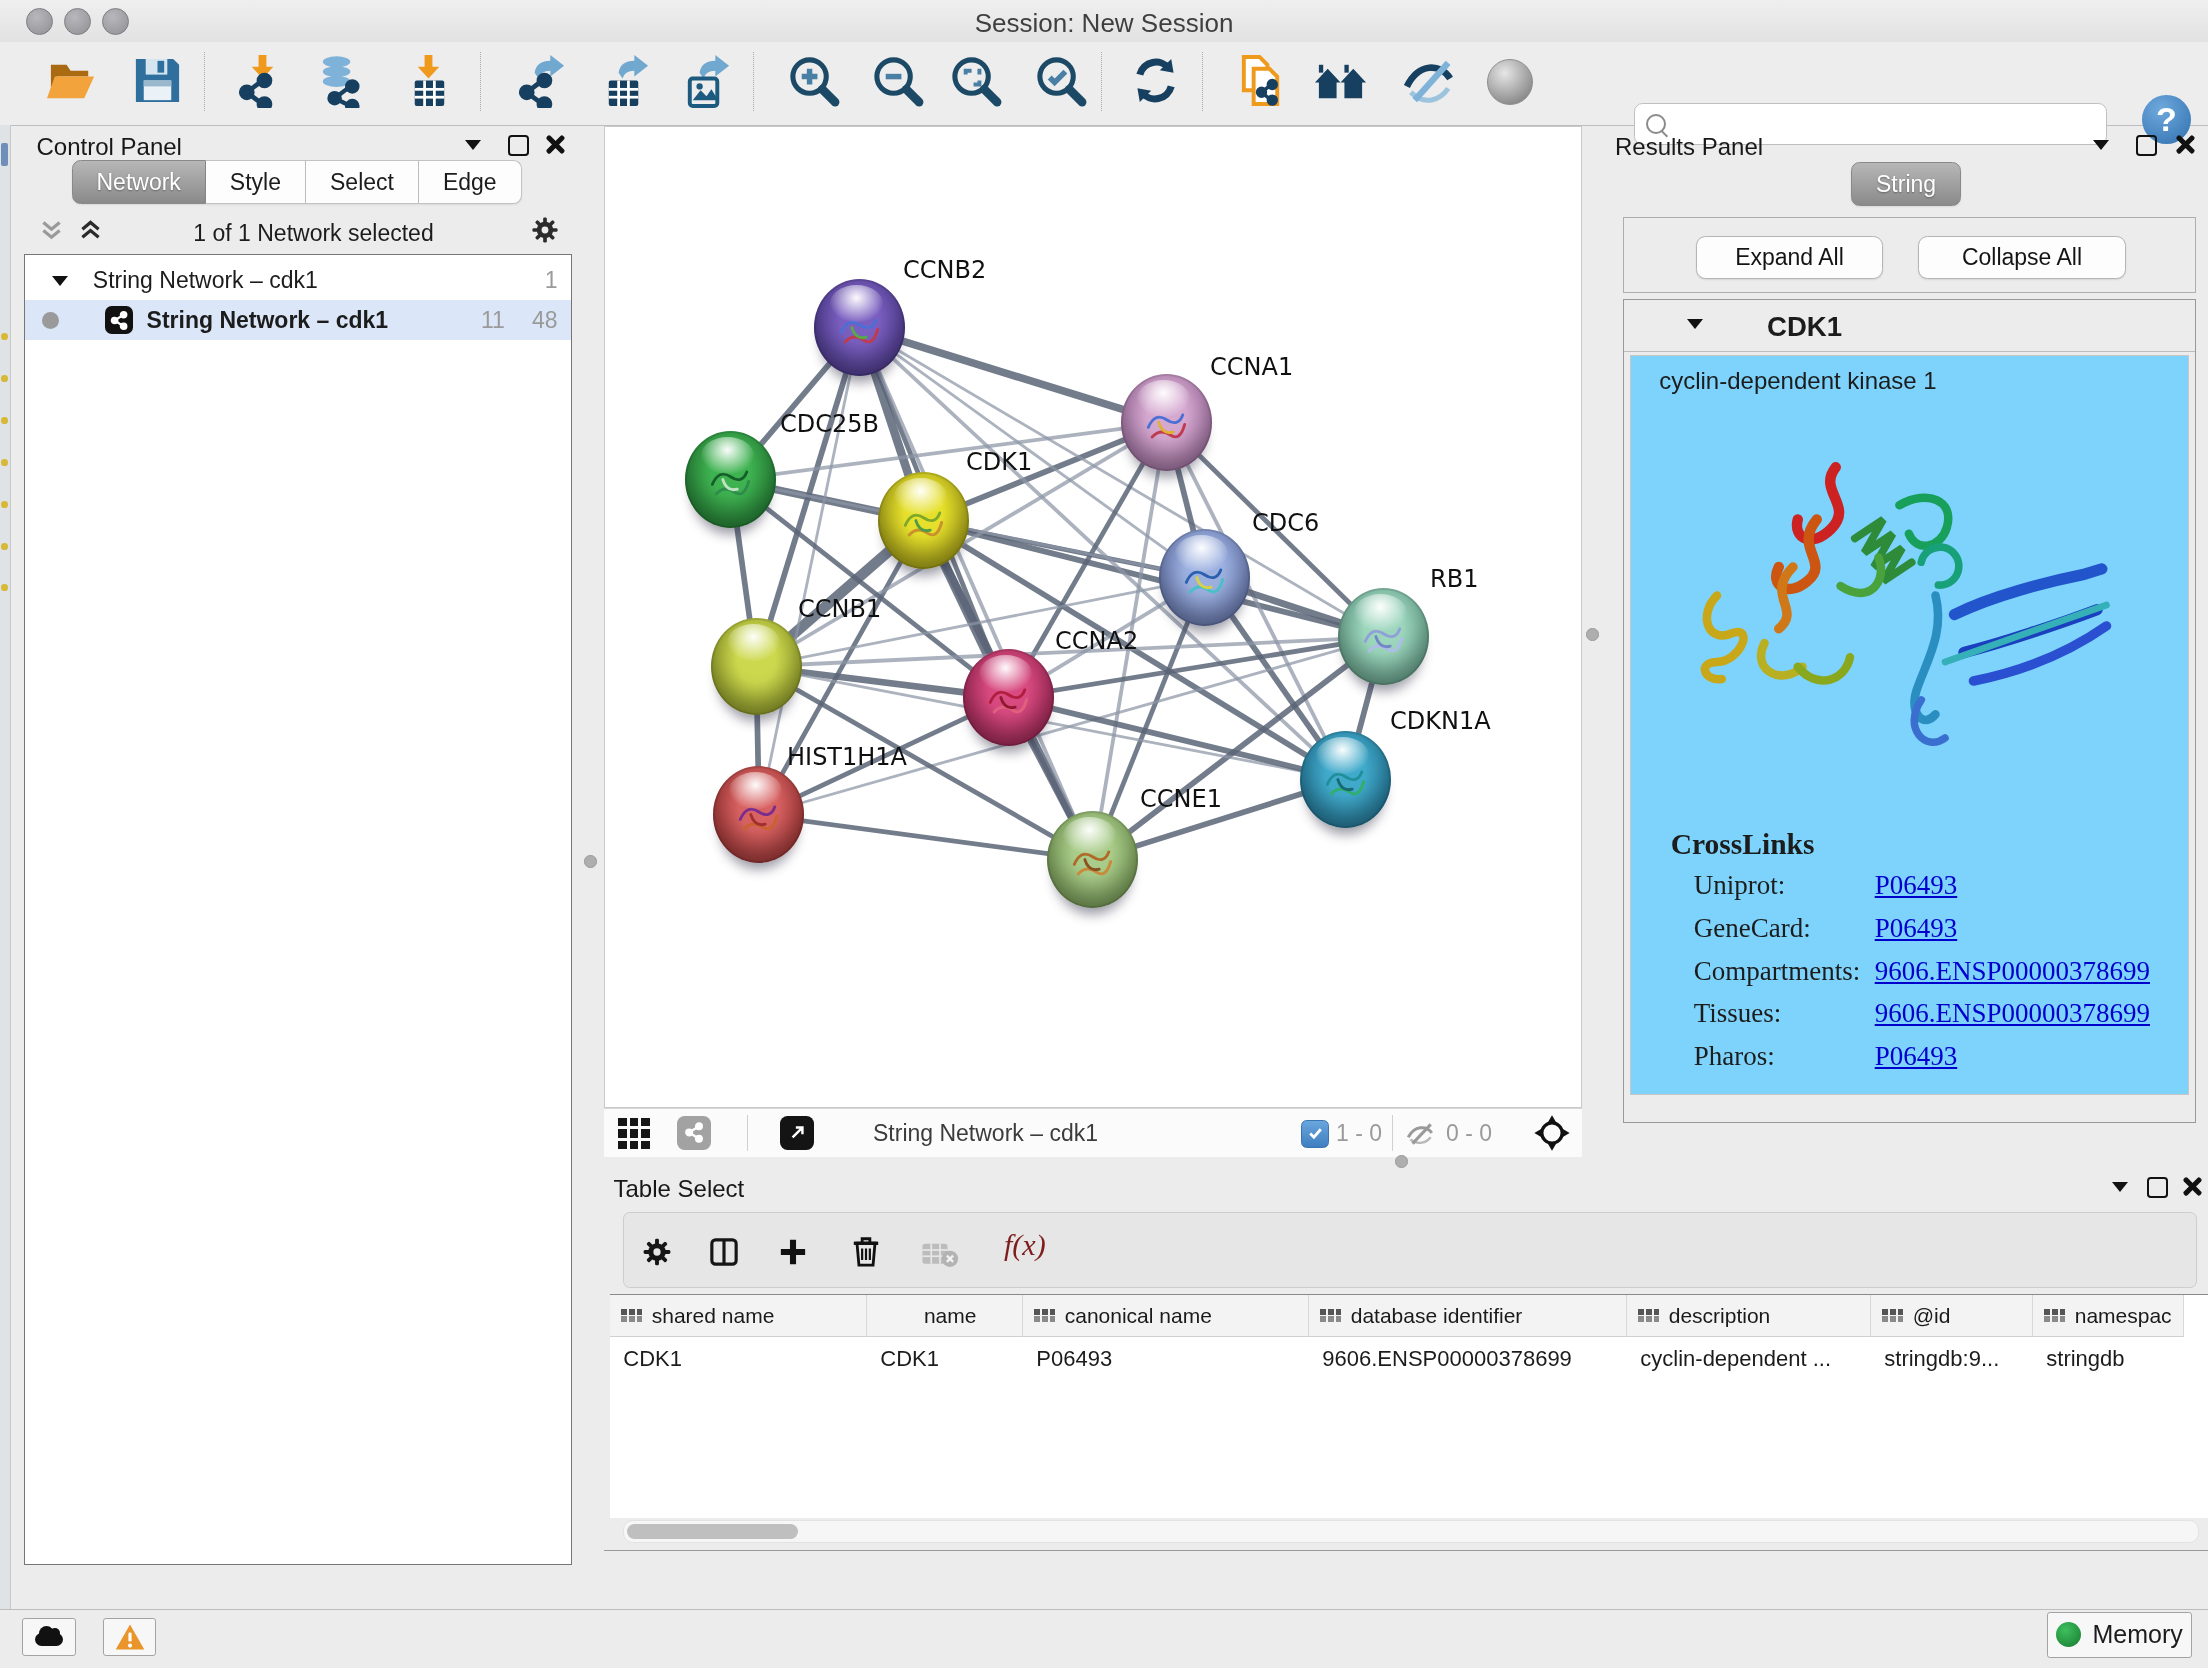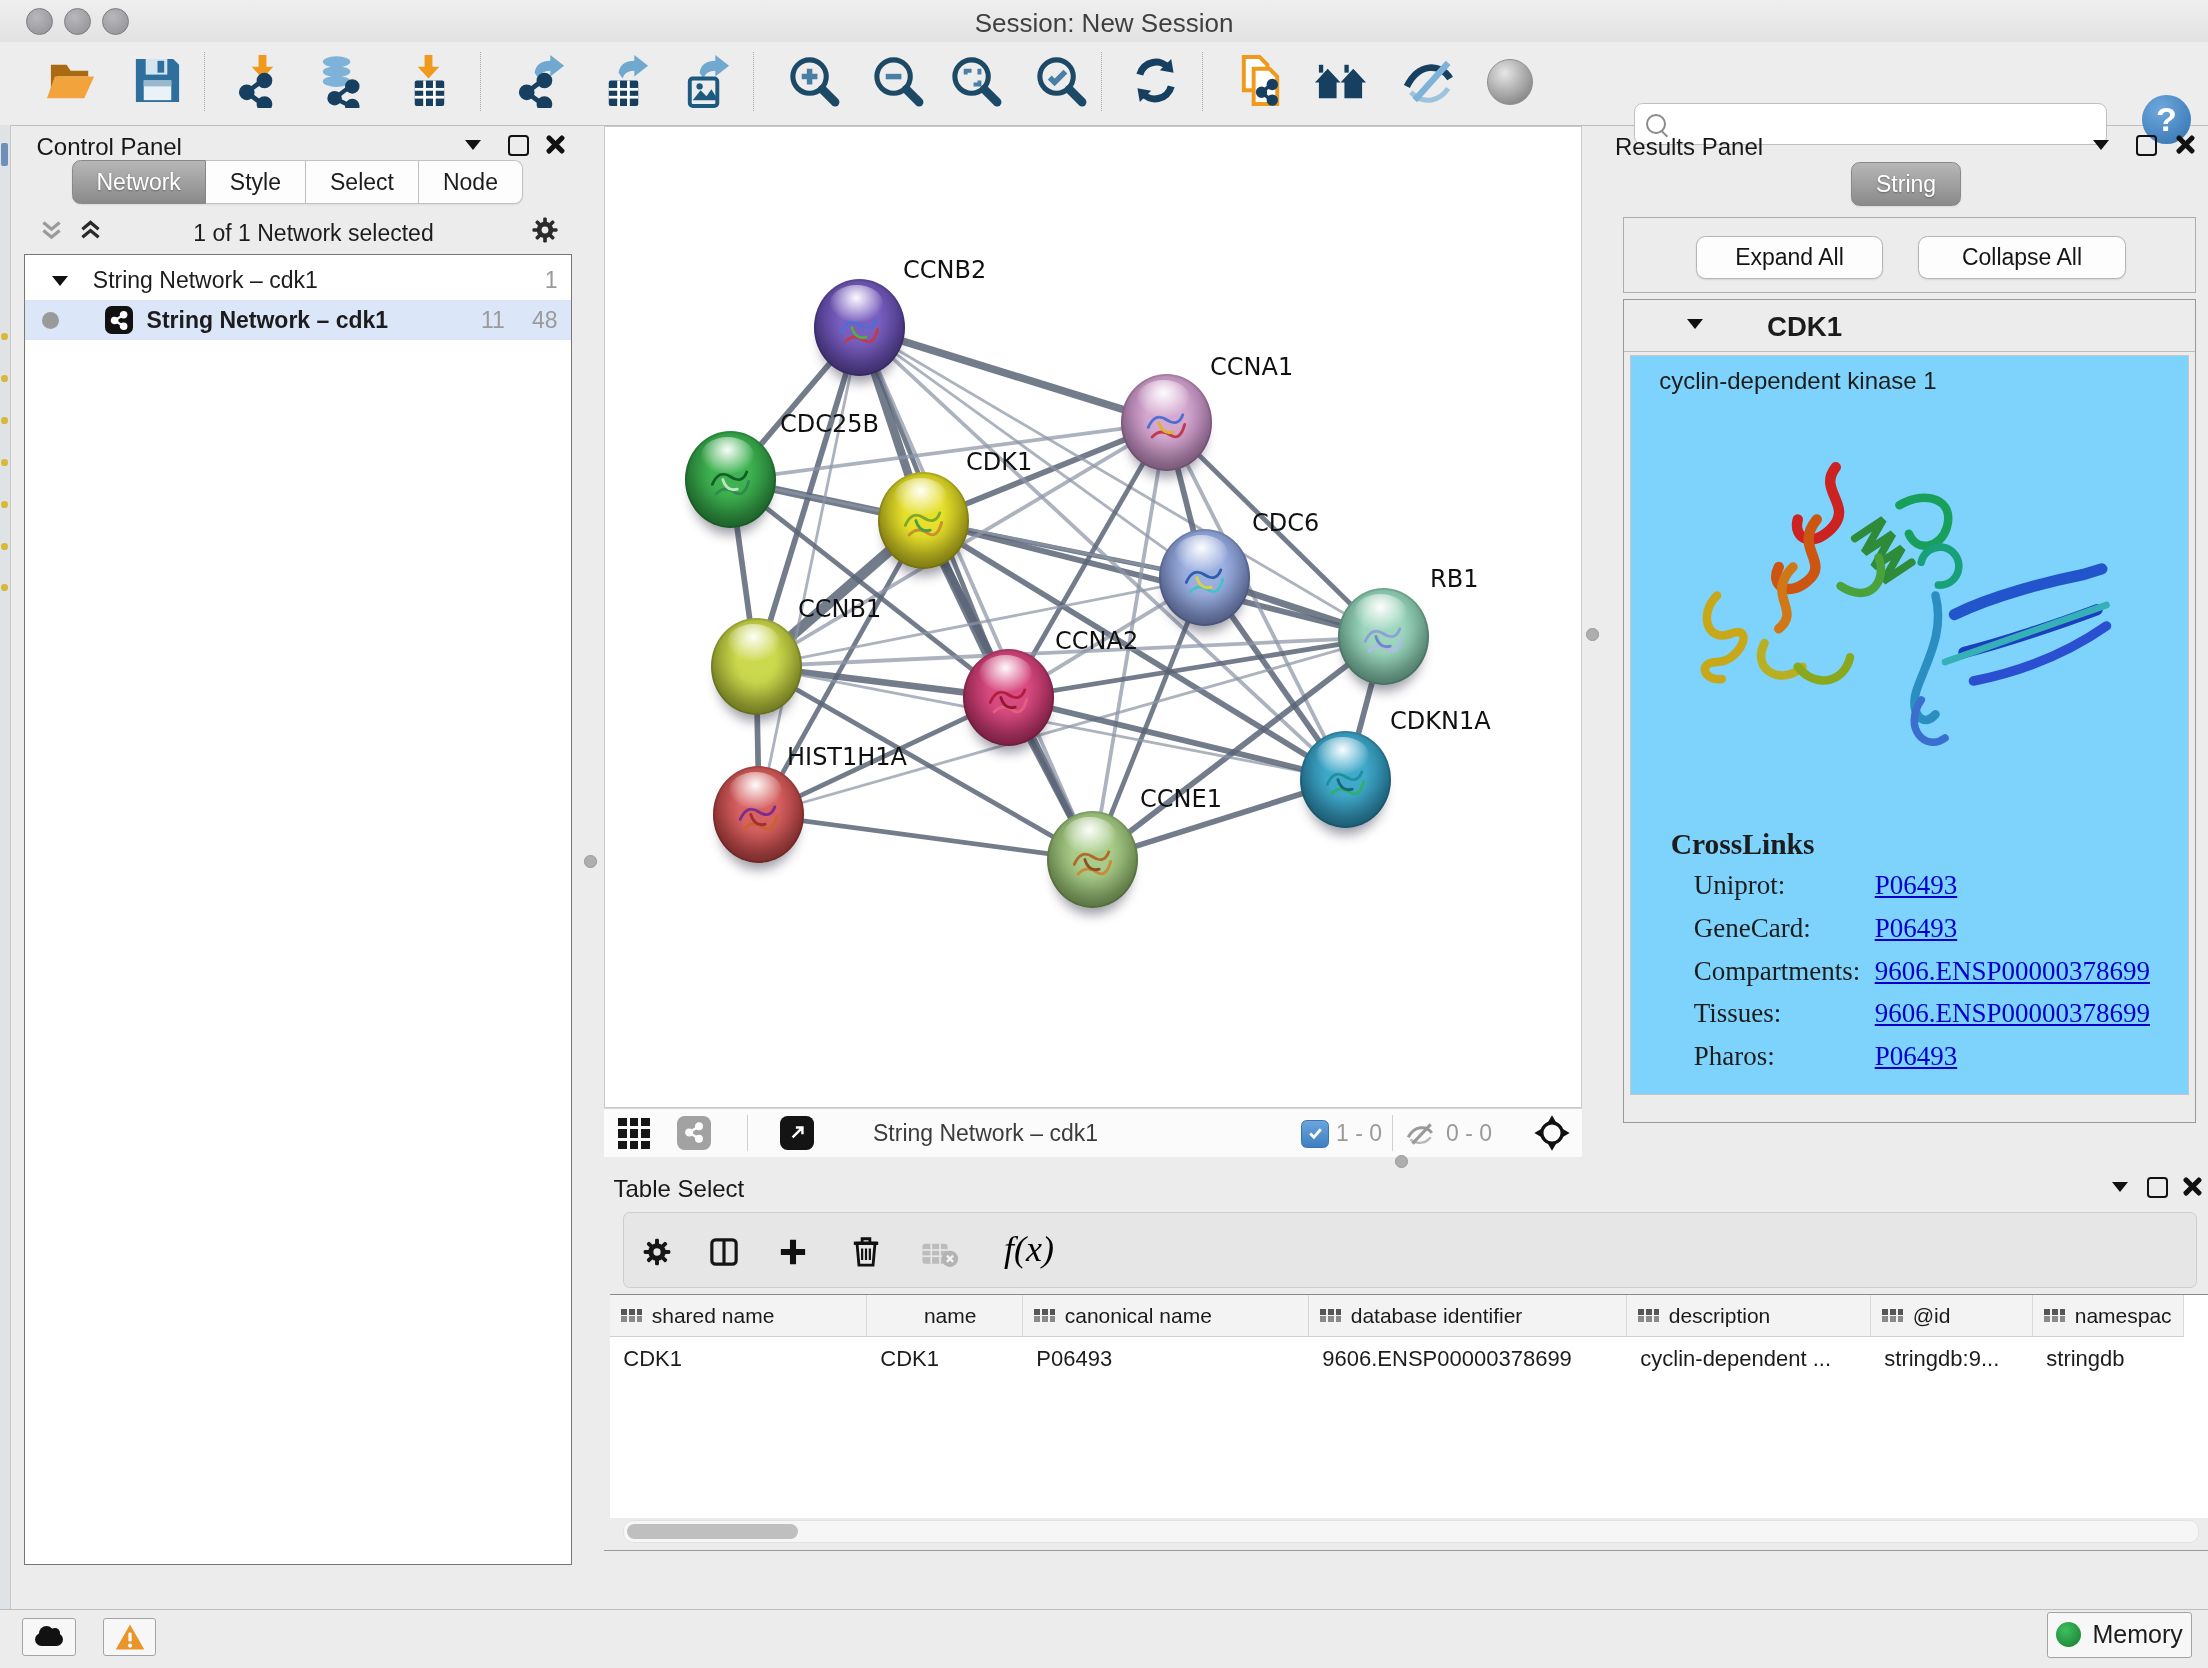--- a/index.html
+++ b/index.html
@@ -72,21 +72,21 @@
   .tp-toolbar{background:#e6e6e6;border:1px solid #cdcdcd;border-radius:6.7px;box-sizing:border-box;}
   .tbl{background:#fff;border-top:1.9px solid #8a8a8a;box-sizing:border-box;}
   .th,.td{position:absolute;height:42px;display:flex;align-items:center;box-sizing:border-box;font-size:21px;}
   .th{background:#f3f3f3;border-bottom:1px solid #cfcfcf;border-right:1px solid #d8d8d8;color:#1a1a1a;justify-content:flex-start;gap:9.5px;padding-left:11.4px;}
   .td{font-size:22px;padding-left:13.3px;}
   .attr-ic{display:grid;grid-template-columns:repeat(3,5.7px);grid-template-rows:repeat(2,5.7px);gap:1.9px;}
   .attr-ic span{background:#8a8a8a;}
   .attr-ic span:nth-child(-n+3){background:#555;}
   .hscroll{background:#f6f6f6;border:1px solid #e2e2e2;border-radius:9.5px;}
   .hthumb{background:#bfbfbf;border-radius:7.6px;}
-  .fx{font-family:"Liberation Serif",serif;font-style:italic;color:#000000;font-size:36px;}
+  .fx{font-family:"Liberation Serif",serif;font-style:italic;color:#7f1d1d;font-size:30px;}
   
   .statusbar{left:0;top:1609px;width:2208px;height:59px;background:#ececec;border-top:1px solid #bdbdbd;}
   .st-btn{border:1.9px solid #a3a3a3;background:#f7f7f7;border-radius:2.9px;display:flex;align-items:center;justify-content:center;box-sizing:border-box;}
   .cloud{width:28.5px;height:12.4px;background:#111;border-radius:7.6px;position:relative;margin-top:5.7px;}
   .cloud:before{content:'';position:absolute;width:15px;height:15px;background:#111;border-radius:50%;top:-7.6px;left:3.8px;}
   .cloud:after{content:'';position:absolute;width:10.5px;height:10.5px;background:#111;border-radius:50%;top:-5.7px;right:2.9px;}
   .mem-dot{width:25px;height:25px;border-radius:50%;background:radial-gradient(circle at 38% 32%,#3fbf5f,#157a2e);}
   
   .sliver{left:0;top:125px;width:9.5px;height:1485px;background:#e0e3e6;border-right:1px solid #c8c8c8;}
   .sliver i{position:absolute;left:1px;width:6.7px;height:6.7px;border-radius:50%;background:#d8b838;}
@@ -298,21 +298,21 @@
 <div class="abs" style="left:9.5px;top:125px;width:564px;height:1485px;">
   <div class="abs panel-title" style="left:27px;top:7.6px;">Control Panel</div>
   <div class="abs tri-down sm" style="left:455px;top:15px;"></div>
   <div class="abs float-box" style="left:498px;top:9.5px;"></div>
   <div class="abs x-glyph" style="left:535px;top:8.6px;"></div>
 
   <div class="abs seg-tabs" style="left:62px;top:35px;">
       <div class="seg active">Network</div>
       <div class="seg">Style</div>
       <div class="seg">Select</div>
-      <div class="seg">Node</div>
+      <div class="seg">Edge</div>
     </div>
 
   <div class="abs" style="left:28.5px;top:92px;width:27px;height:27px;">
     <svg viewBox="0 0 20 20" width="27" height="27">
         <path d="M4 4l6 5 6-5M4 10l6 5 6-5" stroke="#9a9a9a" fill="none" stroke-width="2.4"></path>
       </svg>
   </div>
   <div class="abs" style="left:67px;top:92px;width:27px;height:27px;">
     <svg viewBox="0 0 20 20" width="27" height="27">
         <path d="M4 9l6-5 6 5M4 15l6-5 6 5" stroke="#2a2a2a" fill="none" stroke-width="2.4"></path>

